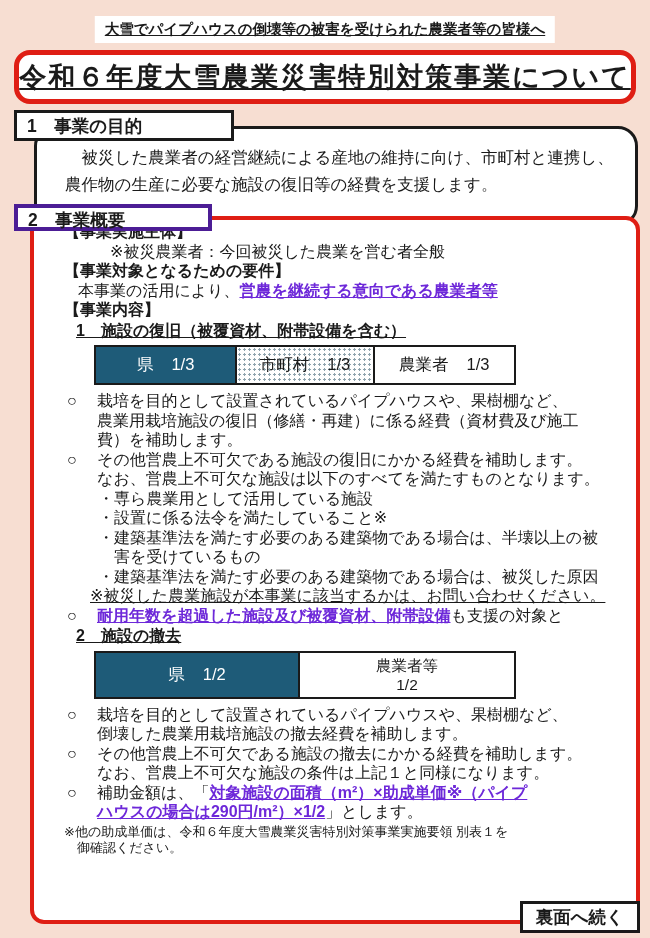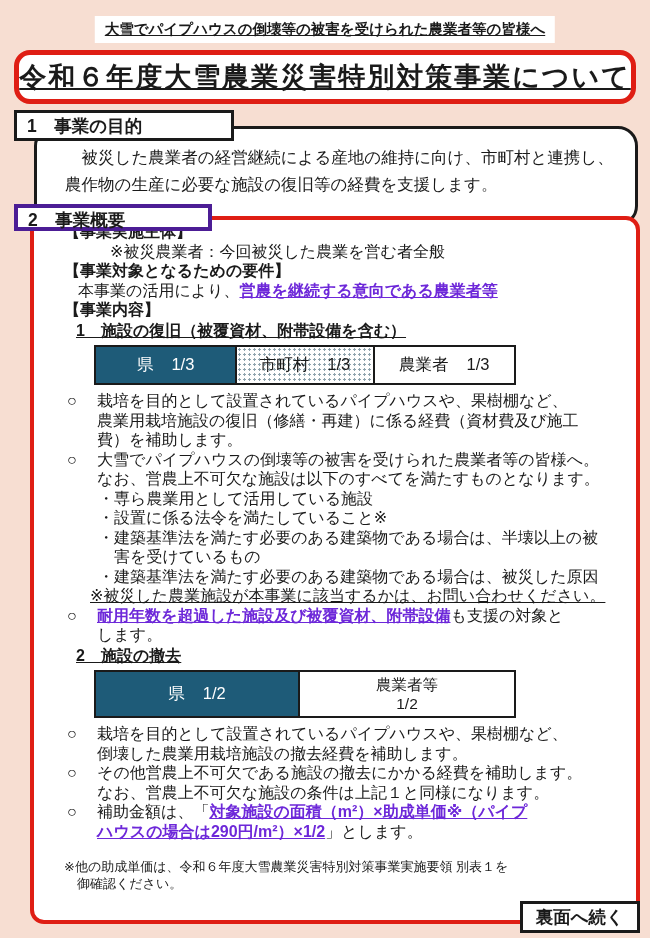--- a/index.html
+++ b/index.html
@@ -90,21 +90,21 @@
 
   
   .bullet{display:flex;}
   .bullet .mk{flex:0 0 30px;padding-left:3px;}
   .bullet .tx{flex:1;}
   .cond{display:flex;margin-left:34px;}
   .cond .mk2{flex:0 0 16px;}
   .cond .tx{flex:1;}
   .note-u{margin-left:26px;text-decoration:underline;}
 
-  .footnote{margin-top:18px;font-size:13px;line-height:16.5px;}
+  .footnote{margin-top:2px;font-size:13px;line-height:16.5px;}
   .footnote .l2{margin-left:13px;}
 
   
   .continue-box{
     position:absolute;right:10px;bottom:5px;background:#ffffff;
     border:3px solid #1a1a1a;padding:1px 13px;
     font-size:17.5px;font-weight:bold;z-index:5;white-space:nowrap;
   }
 </style>
 </head>
@@ -171,21 +171,21 @@
       <div class="tx">
         <div>栽培を目的として設置されているパイプハウスや、果樹棚など、</div>
         <div>農業用栽培施設の復旧（修繕・再建）に係る経費（資材費及び施工</div>
         <div>費）を補助します。</div>
       </div>
     </div>
 
     <div class="bullet">
       <div class="mk">○</div>
       <div class="tx">
-        <div>大雪でパイプハウスの倒壊等の被害を受けられた農業者等の皆様へ。</div>
+        <div>その他営農上不可欠である施設の復旧にかかる経費を補助します。</div>
         <div>なお、営農上不可欠な施設は以下のすべてを満たすものとなります。</div>
       </div>
     </div>
 
     <div class="cond">
       <div class="mk2">・</div>
       <div class="tx">専ら農業用として活用している施設</div>
     </div>
     <div class="cond">
       <div class="mk2">・</div>
@@ -204,21 +204,20 @@
         <div>建築基準法を満たす必要のある建築物である場合は、被災した原因</div>
       </div>
     </div>
 
     <div class="note-u">※被災した農業施設が本事業に該当するかは、お問い合わせください。</div>
 
     <div class="bullet">
       <div class="mk">○</div>
       <div class="tx">
         <div><span class="red-u">耐用年数を超過した施設及び被覆資材、附帯設備</span><span>も支援の対象と</span></div>
-        <div>します。</div>
       </div>
     </div>
 
     <div class="sub-head">
       <span>2　施設の撤去</span>
     </div>
 
     <div class="cost-table t2">
       <div class="cost-cell cell-teal">
         <span>県</span>

